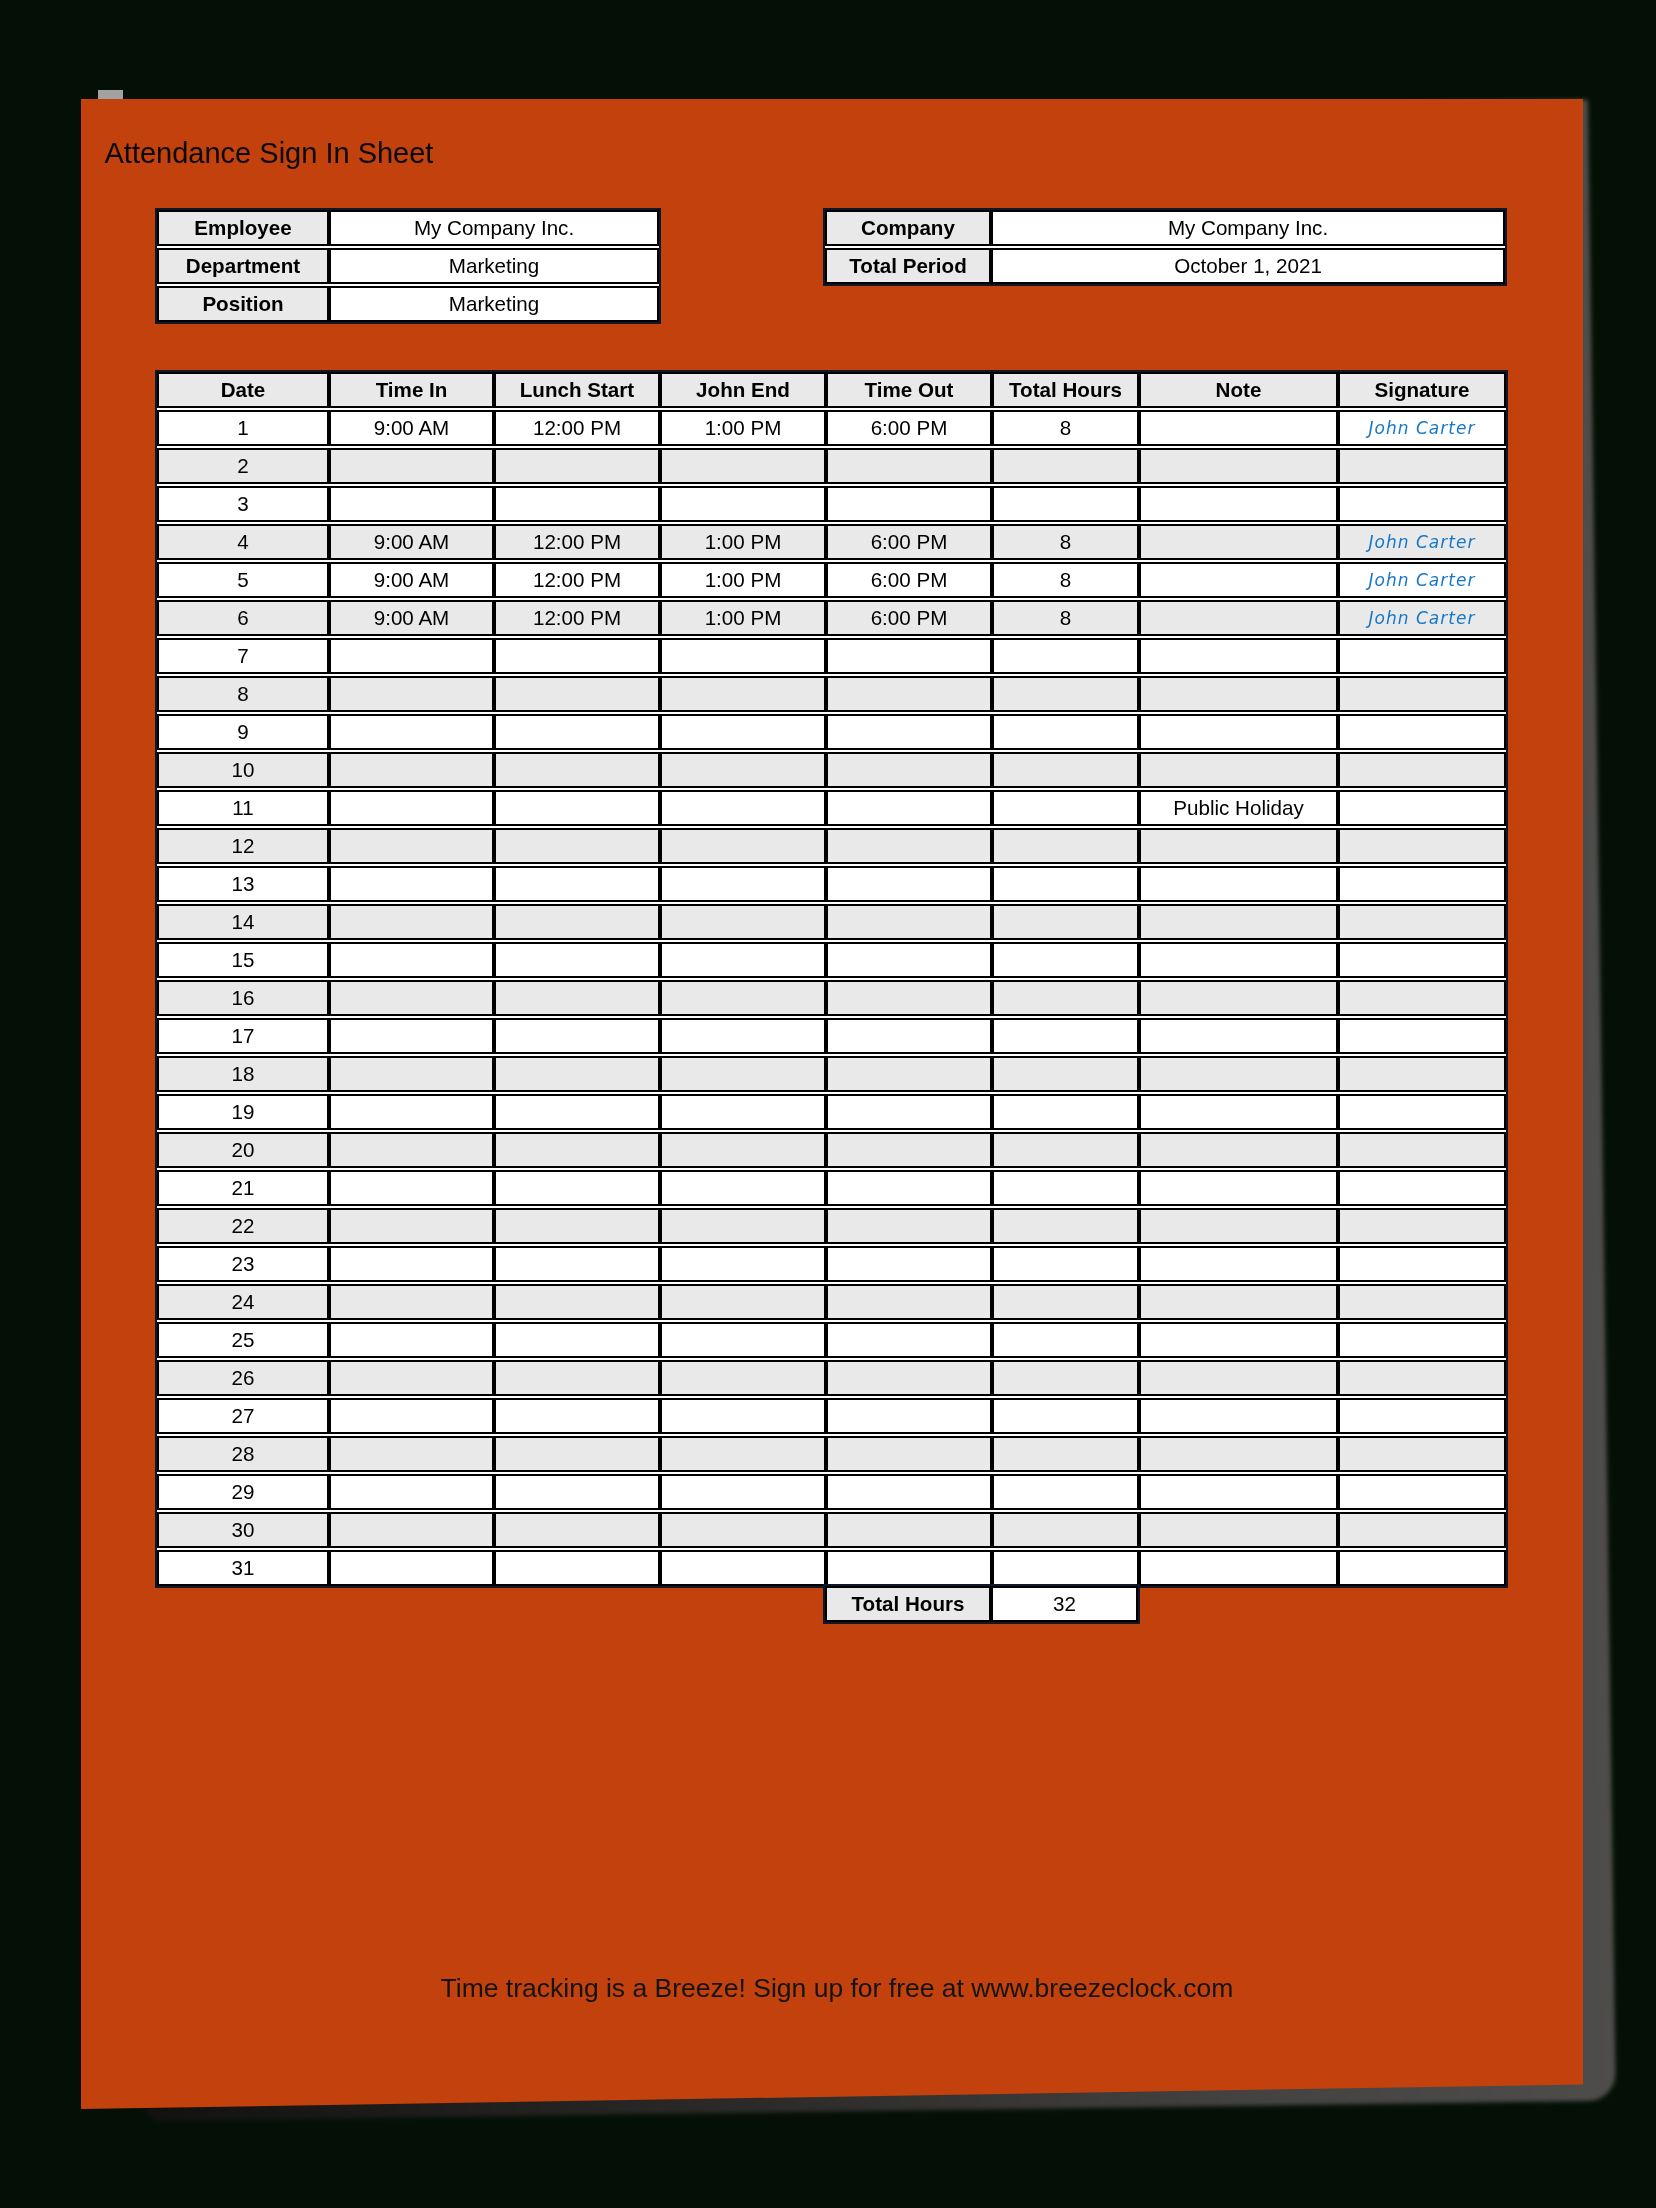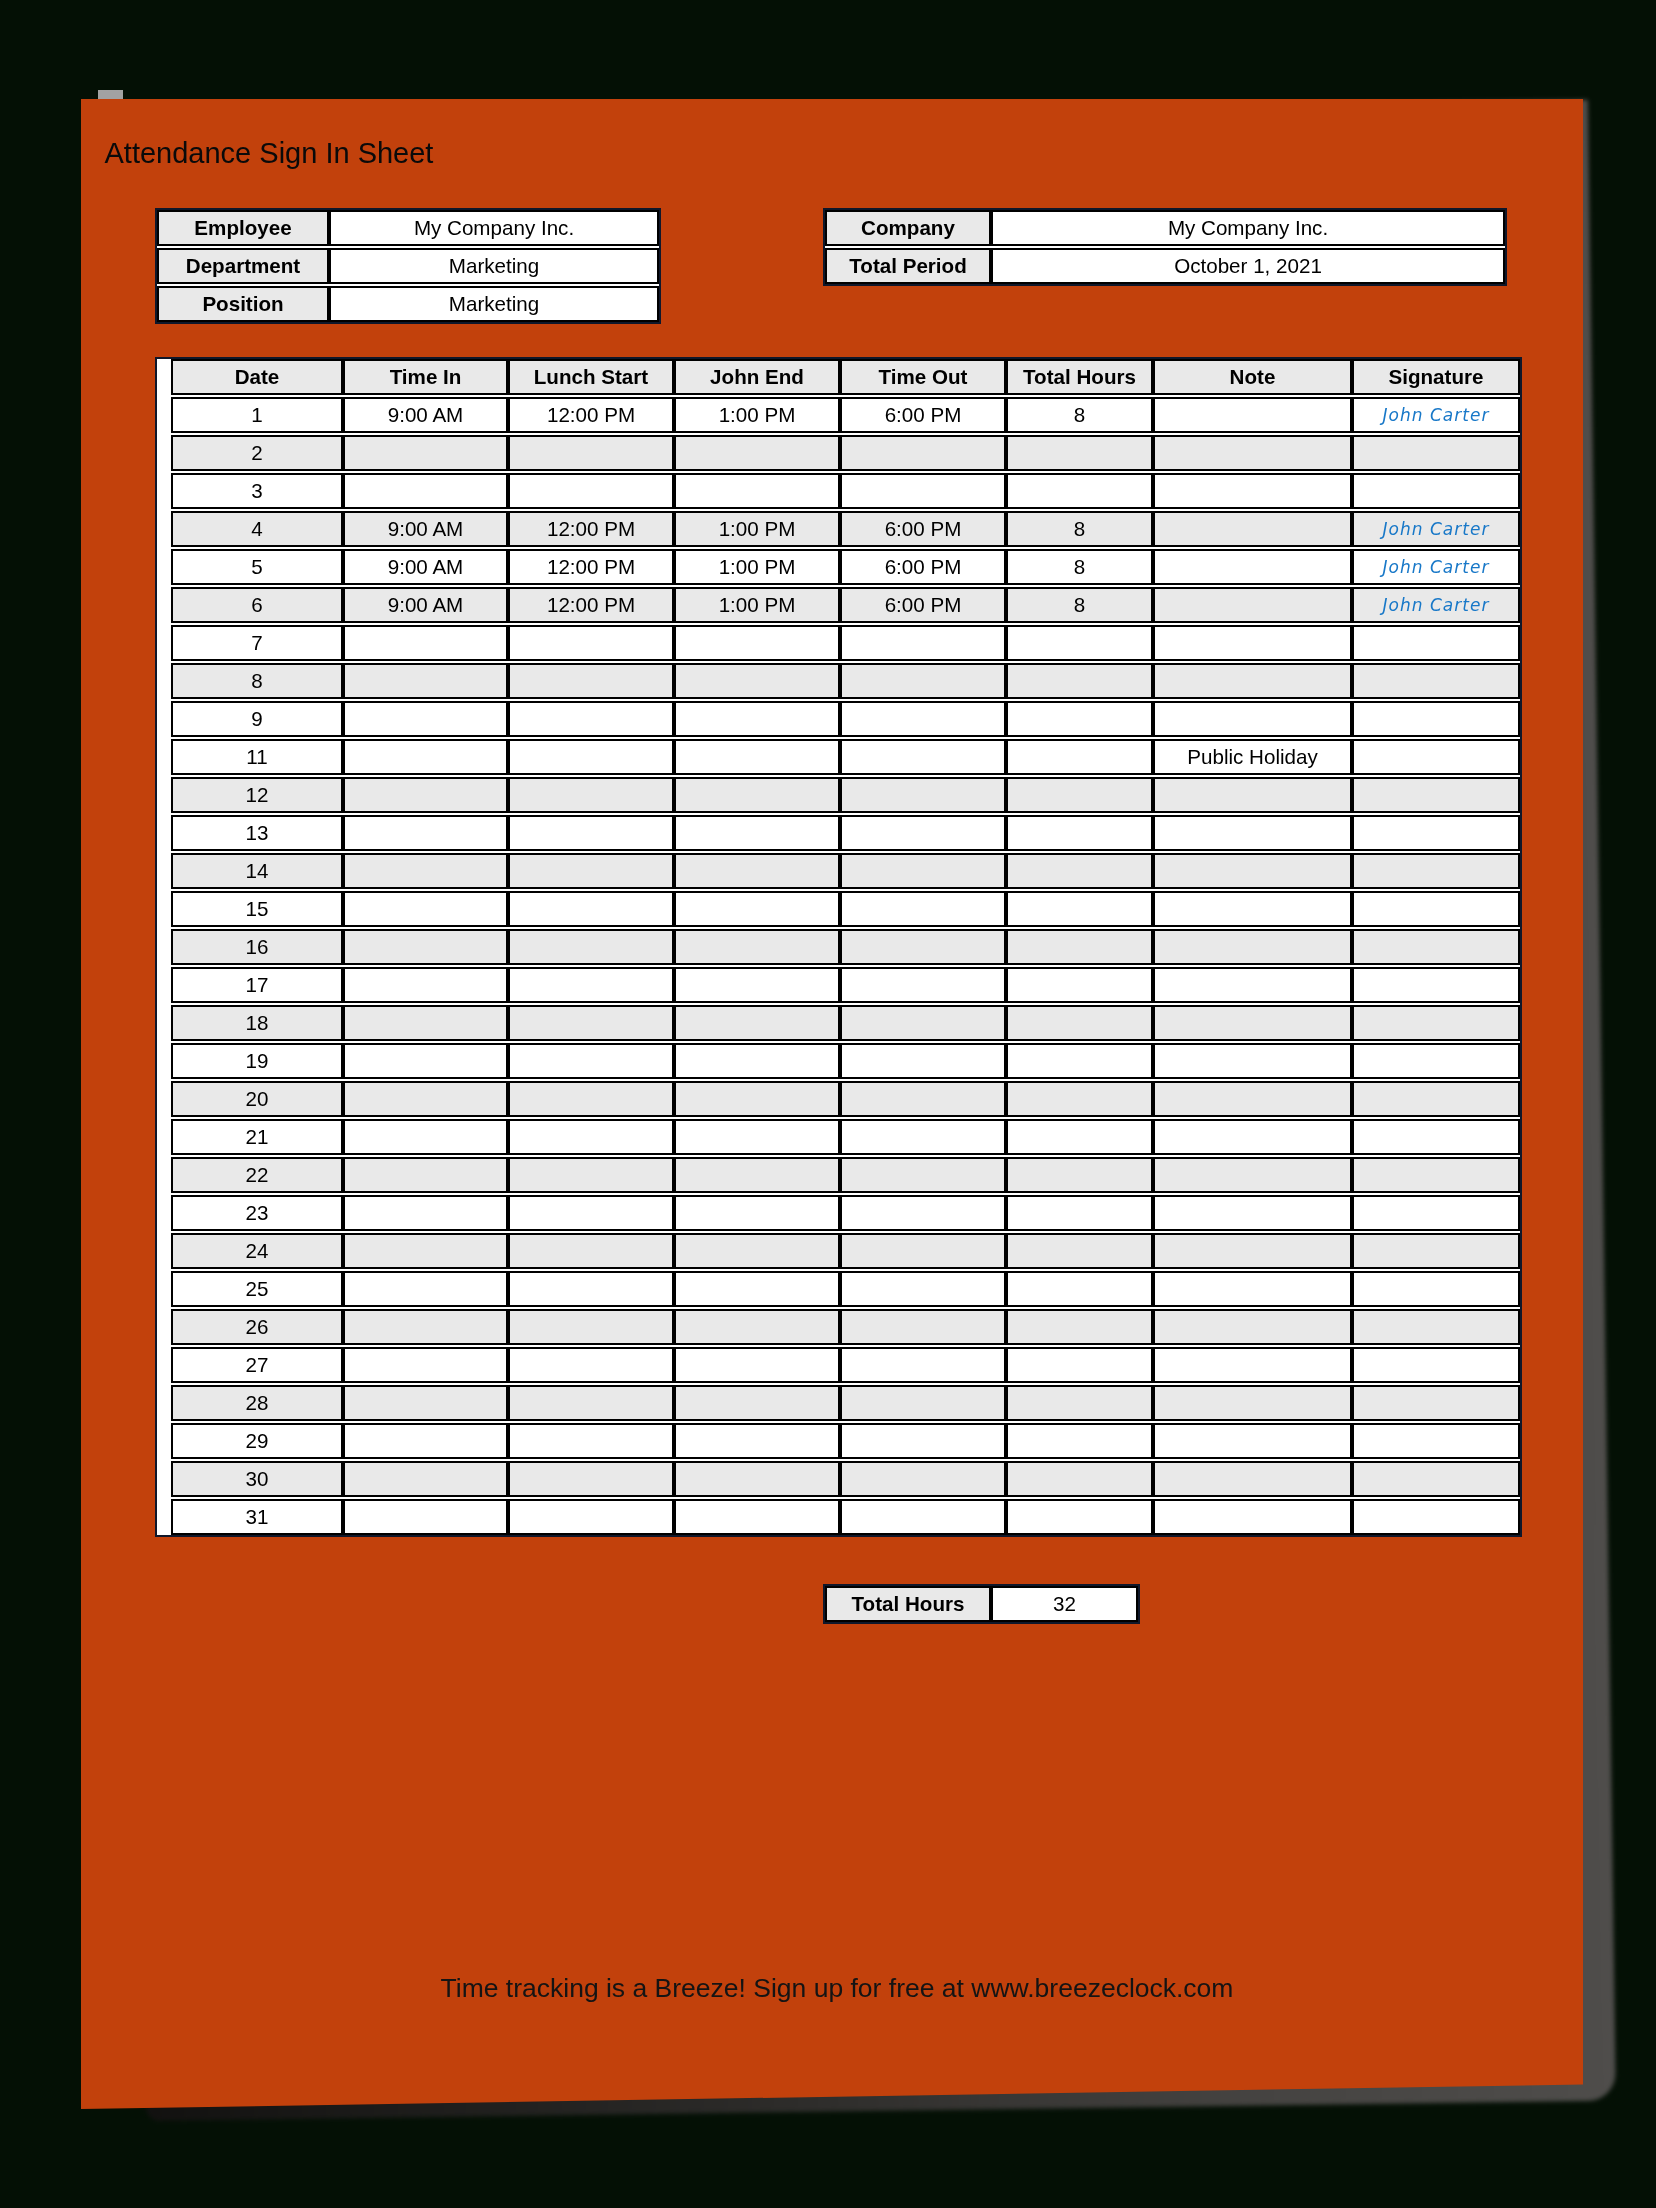--- a/index.html
+++ b/index.html
@@ -27,21 +27,21 @@
   .hrow .cell{background:#e9e9e9;font-weight:bold;}
   .gray .cell{background:#e9e9e9;}
   .sig{color:#1878c8;font-style:italic;font-family:"DejaVu Sans",sans-serif;
        font-size:17px;letter-spacing:1px;}
   
   .c0{width:172px}.c1{width:165px}.c2{width:166px}.c3{width:166px}
   .c4{width:166px}.c5{width:147px}.c6{width:199px}.c7{width:168px}
   .w-lval{width:330px}.w-rval{width:514px}
   #tbl-employee{left:74px;top:109px;}
   #tbl-company{left:742px;top:109px;}
-  #tbl-main{left:74px;top:258px;padding-left:14px;}
+  #tbl-main{left:74px;top:271px;}
   #tbl-total{left:742px;top:1485px;}
   #doc-footer{position:absolute;left:5px;top:1874px;width:100%;text-align:center;
     font-size:26.5px;color:#141414;}
 </style>
 </head>
 <body>
 
 <div id="stage">
   <div id="page-shadow"></div>
   <div id="corner-artifact"></div>
@@ -161,20 +161,29 @@
           <div class="cell c7"></div>
         </div><div class="trow">
           <div class="cell c0">9</div>
           <div class="cell c1"></div>
           <div class="cell c2"></div>
           <div class="cell c3"></div>
           <div class="cell c4"></div>
           <div class="cell c5"></div>
           <div class="cell c6"></div>
           <div class="cell c7"></div>
+        </div><div class="trow gray">
+          <div class="cell c0">10</div>
+          <div class="cell c1"></div>
+          <div class="cell c2"></div>
+          <div class="cell c3"></div>
+          <div class="cell c4"></div>
+          <div class="cell c5"></div>
+          <div class="cell c6"></div>
+          <div class="cell c7"></div>
         </div><div class="trow">
           <div class="cell c0">11</div>
           <div class="cell c1"></div>
           <div class="cell c2"></div>
           <div class="cell c3"></div>
           <div class="cell c4"></div>
           <div class="cell c5"></div>
           <div class="cell c6">Public Holiday</div>
           <div class="cell c7"></div>
         </div><div class="trow gray">

